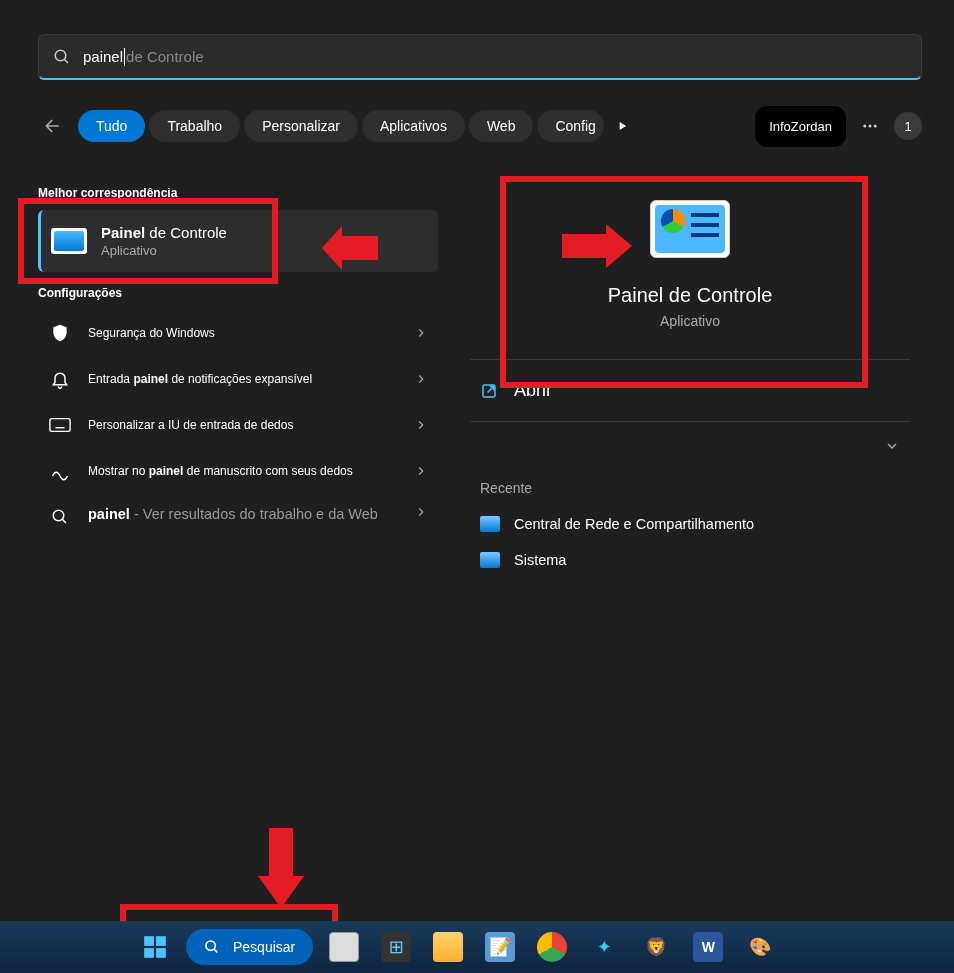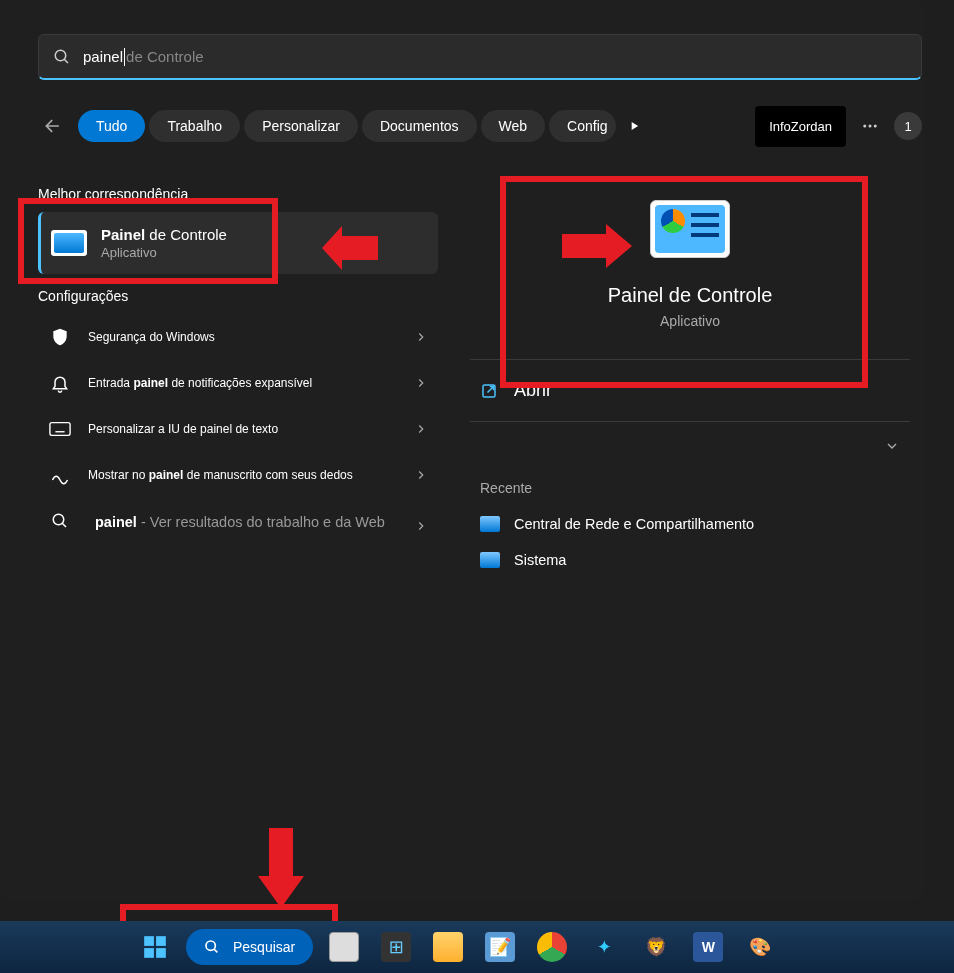--- a/index.html
+++ b/index.html
@@ -10,37 +10,37 @@
 .search-box .ghost{color:#888;font-size:15px}
 .search-box svg{margin-right:12px}
 .cursor{display:inline-block;width:1px;height:18px;background:#fff;vertical-align:middle;margin:0 1px}
 .tabs-row{position:absolute;top:108px;left:38px;width:884px;height:36px;display:flex;align-items:center;gap:4px}
 .back-btn{width:30px;height:30px;display:flex;align-items:center;justify-content:center;color:#aaa;border-radius:4px;cursor:pointer;margin-right:6px}
 .tab{height:32px;padding:0 18px;border-radius:18px;background:#2f2f2f;color:#fff;font-size:14px;display:flex;align-items:center;cursor:pointer}
 .tab.active{background:#0078d4}
 .tab.partial{padding-right:8px}
 .more-arrow{width:28px;height:28px;display:flex;align-items:center;justify-content:center;color:#fff;cursor:pointer}
 .spacer{flex:1}
-.brand-pill{background:#000;color:#fff;padding:13px 14px;border-radius:4px;font-size:13px}
+.brand-pill{background:#000;color:#fff;padding:13px 14px;border-radius:12px;font-size:13px}
 .dots-btn{width:28px;height:28px;display:flex;align-items:center;justify-content:center;color:#ccc;cursor:pointer;margin:0 6px}
 .avatar{width:28px;height:28px;border-radius:50%;background:#3a3a3a;color:#fff;display:flex;align-items:center;justify-content:center;font-size:13px}
 .left-col{position:absolute;top:172px;left:38px;width:400px}
-.section-title{color:#fff;font-size:14px;font-weight:400;margin:14px 0 10px}
+.section-title{color:#fff;font-size:12px;font-weight:700;margin:14px 0 10px}
 .best-match{background:#2d2d2d;border-radius:6px;padding:14px 14px 14px 10px;display:flex;align-items:center;gap:14px;cursor:pointer;border-left:3px solid #4cc2ff}
 .cp-icon-small{width:36px;height:26px;background:#fff;border-radius:3px;display:flex;align-items:center;justify-content:center;position:relative}
 .cp-inner{width:30px;height:20px;background:linear-gradient(180deg,#4db8ff,#0078d4);border-radius:2px;position:relative}
 .result-title{color:#fff;font-size:15px}
 .result-title b{font-weight:600}
 .result-sub{color:#aaa;font-size:13px;margin-top:2px}
 .setting-item{display:flex;align-items:center;gap:16px;padding:11px 10px;cursor:pointer;border-radius:4px}
 .setting-icon{width:24px;height:24px;display:flex;align-items:center;justify-content:center;color:#fff;flex-shrink:0}
 .setting-text{flex:1;color:#fff;font-size:12px;line-height:1.35}
 .setting-text b{font-weight:600}
 .chev{color:#aaa}
-.web-item{display:flex;align-items:flex-end;gap:23px;padding:11px 10px;cursor:pointer}
+.web-item{display:flex;align-items:flex-start;gap:16px;padding:11px 10px;cursor:pointer}
 .web-text{flex:1;font-size:14.5px;color:#fff;line-height:1.35}
 .web-text .t2{color:#999}
 .right-col{position:absolute;top:172px;left:470px;width:440px}
 .preview{text-align:center;padding:28px 0 24px}
 .cp-icon-large{width:80px;height:58px;background:#fff;border-radius:6px;margin:0 auto 26px;display:flex;align-items:center;justify-content:center;position:relative;border:1px solid #ccc}
 .cp-large-inner{width:70px;height:48px;background:#4db8ff;border-radius:4px;position:relative}
 .cp-large-inner::before{content:"";position:absolute;left:6px;top:4px;width:24px;height:24px;border-radius:50%;background:conic-gradient(#ff8c00 0 120deg,#2ecc40 120deg 240deg,#0050b3 240deg 360deg)}
 .cp-large-inner::after{content:"";position:absolute;right:6px;top:8px;width:28px;height:4px;background:#003a7a;box-shadow:0 10px 0 #003a7a,0 20px 0 #003a7a}
 .preview-title{color:#fff;font-size:20px;font-weight:400}
 .preview-sub{color:#aaa;font-size:14px;margin-top:6px}
@@ -82,21 +82,21 @@
 
   <div class="tabs-row">
     <div class="back-btn">
       <svg width="20" height="20" viewBox="0 0 24 24" fill="none" stroke="#aaa" stroke-width="2">
           <path d="M19 12H5m6-7l-7 7 7 7"></path>
         </svg>
     </div>
     <div class="tab active">Tudo</div>
     <div class="tab">Trabalho</div>
     <div class="tab">Personalizar</div>
-    <div class="tab">Documentos</div>
+    <div class="tab">Aplicativos</div>
     <div class="tab">Web</div>
     <div class="tab partial">Config</div>
     <div class="more-arrow">
       <svg width="14" height="14" viewBox="0 0 24 24" fill="#fff">
           <path d="M8 5v14l11-7z"></path>
         </svg>
     </div>
     <div class="spacer"></div>
     <div class="brand-pill">InfoZordan</div>
     <div class="dots-btn">
@@ -152,21 +152,21 @@
       <div class="setting-icon">
           <svg width="22" height="16" viewBox="0 0 24 16" fill="none" stroke="#fff" stroke-width="1.5">
             <rect x="1" y="1" width="22" height="14" rx="2"></rect>
             <line x1="5" y1="5" x2="5" y2="5"></line>
             <line x1="9" y1="5" x2="9" y2="5"></line>
             <line x1="13" y1="5" x2="13" y2="5"></line>
             <line x1="17" y1="5" x2="17" y2="5"></line>
             <line x1="7" y1="11" x2="17" y2="11"></line>
           </svg>
         </div>
-      <div class="setting-text">Personalizar a IU de painel de texto</div>
+      <div class="setting-text">Personalizar a IU de entrada de dedos</div>
       <svg class="chev" width="14" height="14" viewBox="0 0 24 24" fill="none" stroke="#aaa" stroke-width="2">
           <path d="M9 18l6-6-6-6"></path>
         </svg>
     </div>
 
     <div class="setting-item">
       <div class="setting-icon">
           <svg width="20" height="20" viewBox="0 0 24 24" fill="none" stroke="#fff" stroke-width="1.8">
             <path d="M3 18c3-6 6-6 9 0s6 6 9 0"></path>
           </svg>

